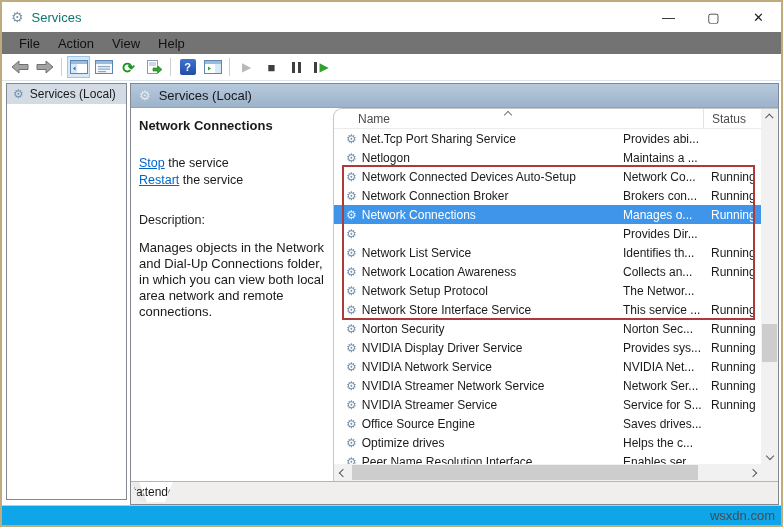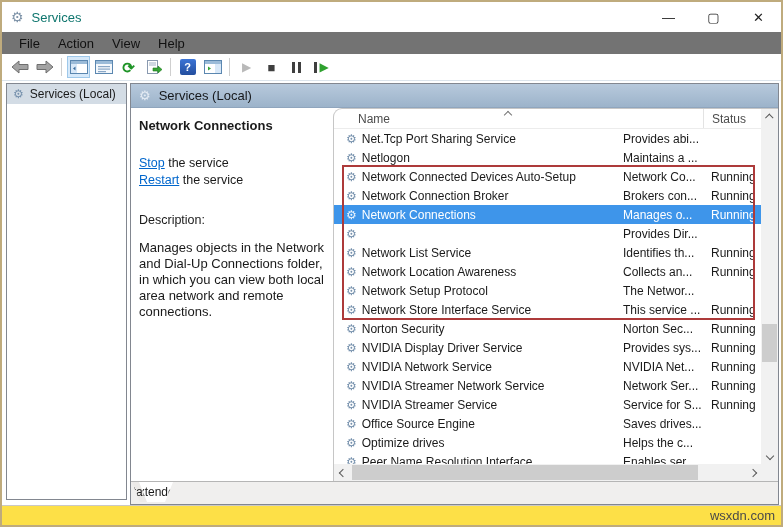--- a/index.html
+++ b/index.html
@@ -86,21 +86,21 @@
   .ch-left { transform: rotate(-45deg); }
   .ch-right { transform: rotate(135deg); }
   
   .tabs-row { height: 23px; background: #f0efee; display: flex; align-items: stretch; padding-left: 6px; border-top: 1px solid #b5b5b5; }
   .tab { position: relative; height: 21px; margin-right: -7px; }
   .tab .outer { position: absolute; inset: 0; background: #8e8e8e; clip-path: polygon(0 0, 100% 0, calc(100% - 9px) 100%, 9px 100%); }
   .tab .inner { position: absolute; inset: 0 1px 1px 1px; background: #fff; clip-path: polygon(1px 0, calc(100% - 1px) 0, calc(100% - 9px) 100%, 9px 100%); display: flex; align-items: center; justify-content: center; font-size: 12px; padding: 0 18px; }
   .tab.inactive .inner { background: #eceae8; }
   .tab.active { z-index: 2; }
   
-  .statusbar { height: 20px; background: #fde047; border-top: 1px solid #cac8c6; display: flex; align-items: center; justify-content: flex-end; padding-right: 6px; }
+  .statusbar { height: 20px; background: #0ea5e9; border-top: 1px solid #cac8c6; display: flex; align-items: center; justify-content: flex-end; padding-right: 6px; }
   .watermark { font-size: 13px; color: #4a4a4a; }
 </style>
 </head>
 <body>
 
 <div class="titlebar">
   <span class="title-gear">⚙</span>
   <span class="title-text">Services</span>
   <div class="win-controls">
     <div class="win-btn">—</div>

